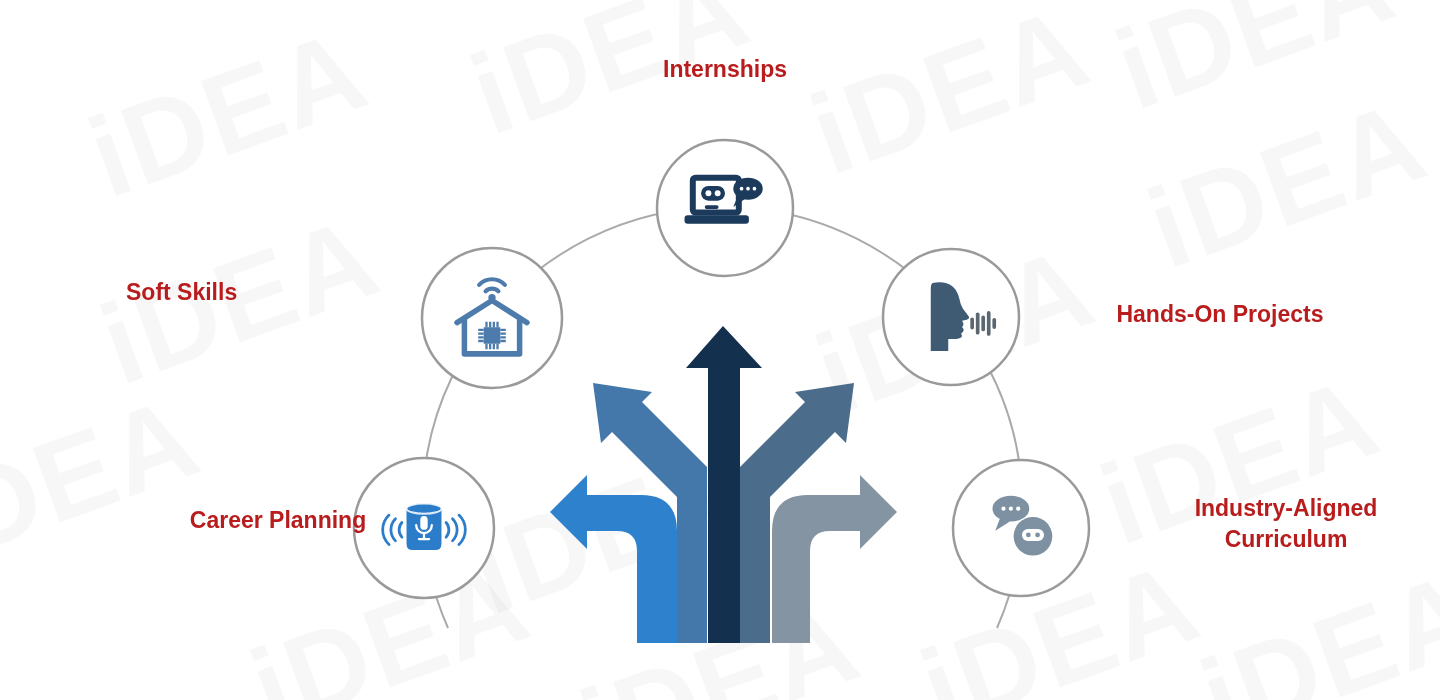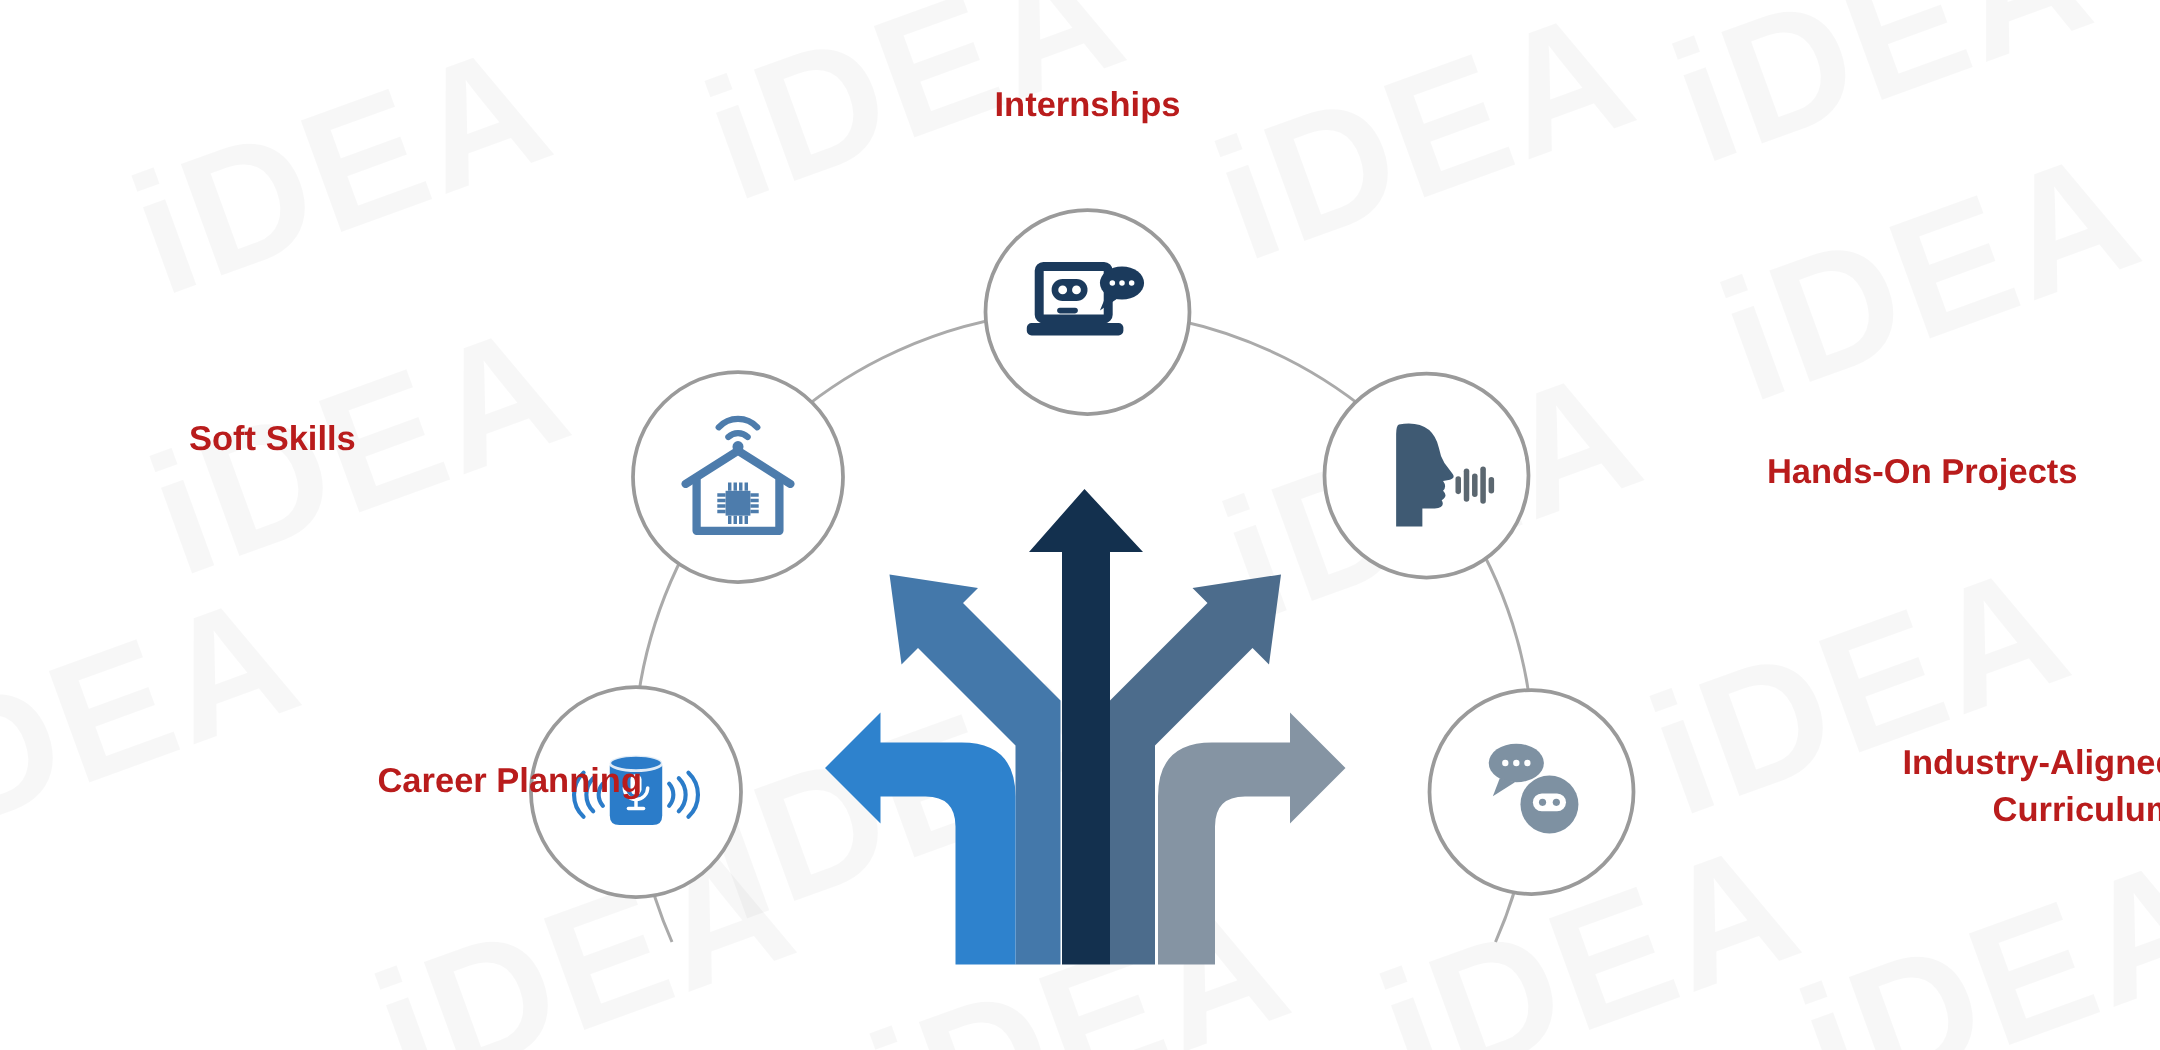--- a/index.html
+++ b/index.html
@@ -16,21 +16,21 @@
   }
   
   .diagram-svg{position:absolute;left:0;top:0;}
   
   .label{
     position:absolute;color:#b91c1c;font-size:23px;font-weight:600;line-height:31px;
   }
   .label span{display:block;}
   .label.center{text-align:center;}
   .label.right{text-align:left;}
-  .label.left{text-align:right;}
+  .label.left{text-align:center;}
 </style>
 </head>
 <body>
 
 <div class="stage">
 
   <div class="watermark-layer">
     <span class="wm" style="left:228px;top:113px">iDEA</span>
     <span class="wm" style="left:610px;top:50px">iDEA</span>
     <span class="wm" style="left:950px;top:90px">iDEA</span>

